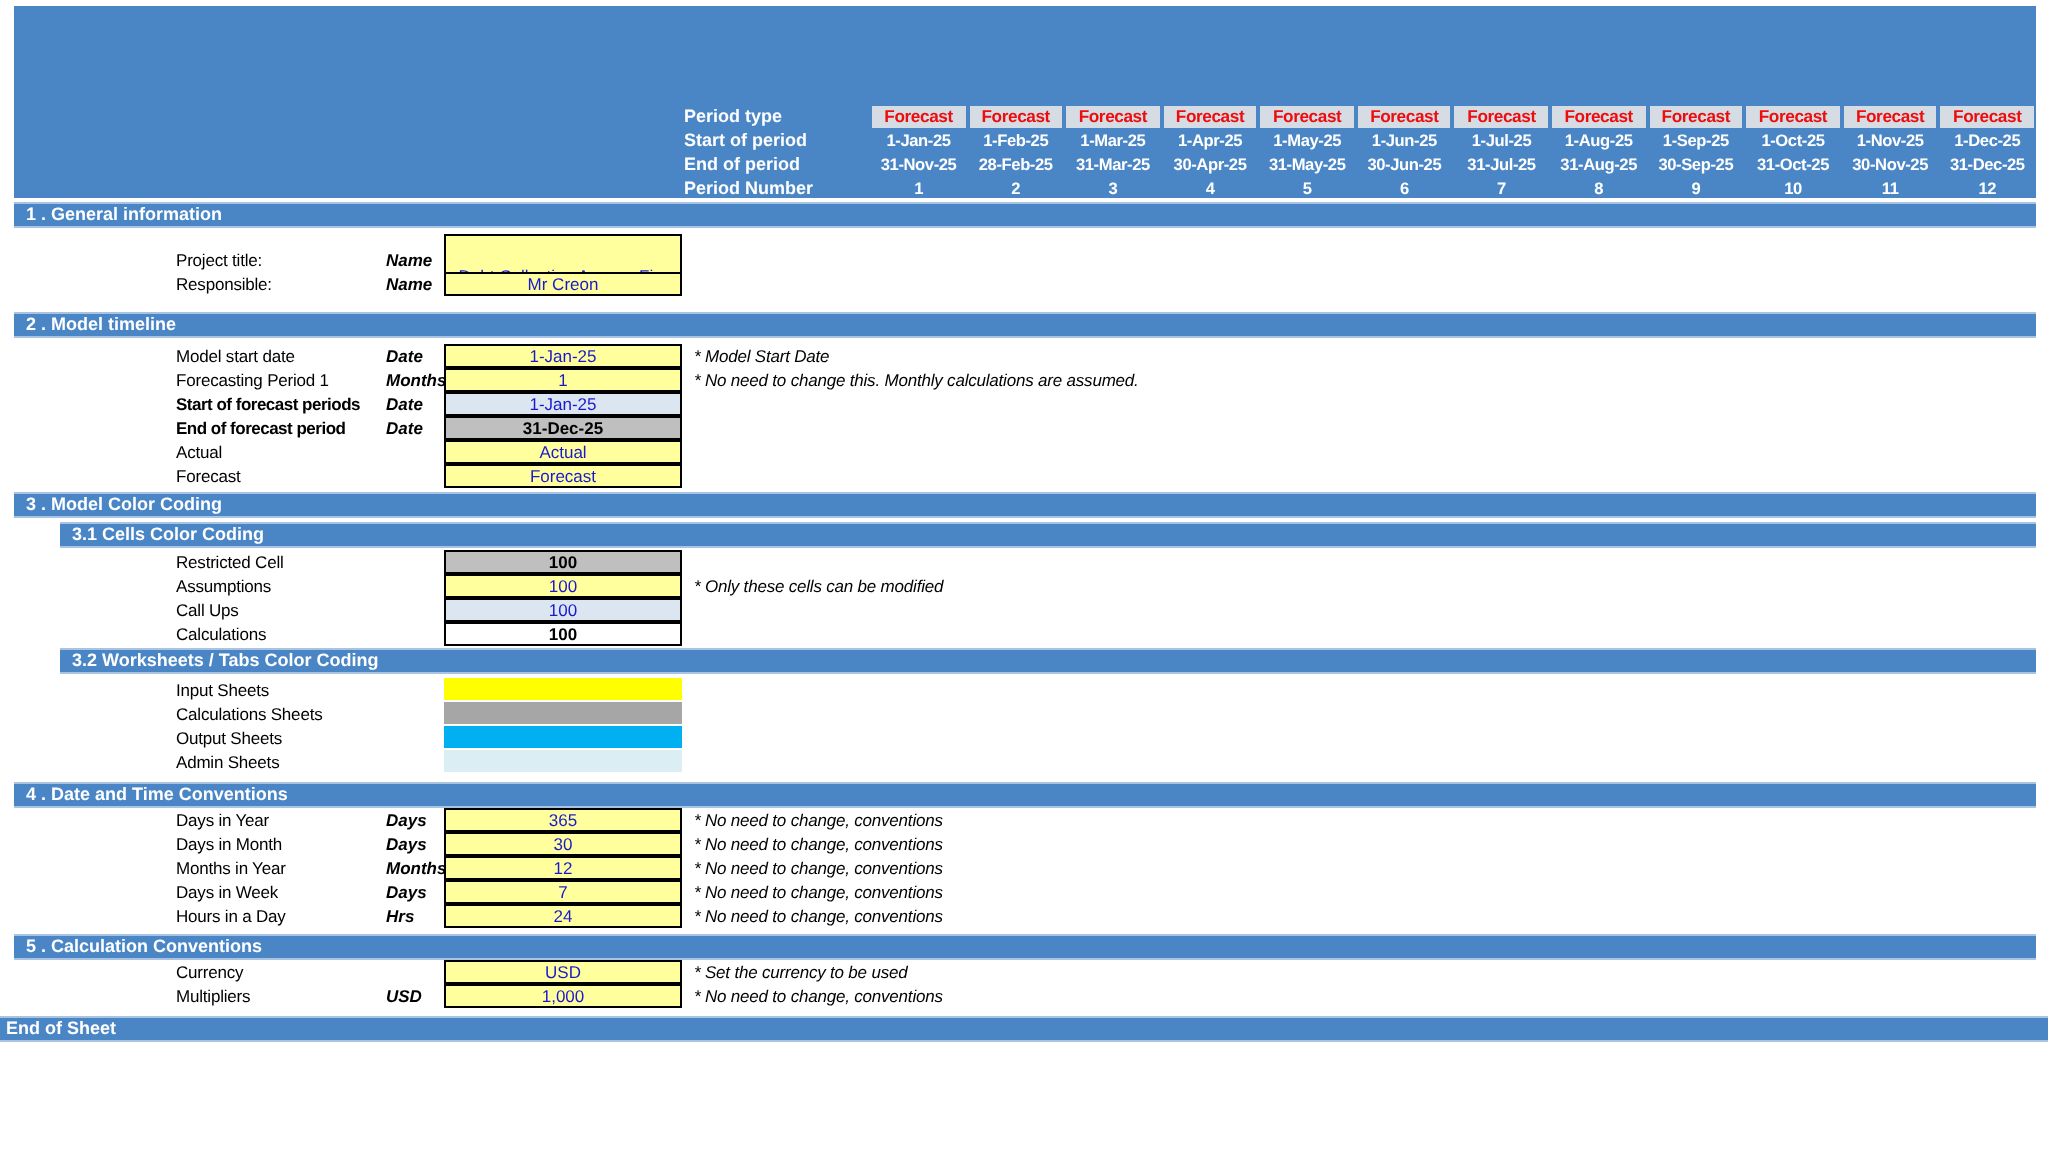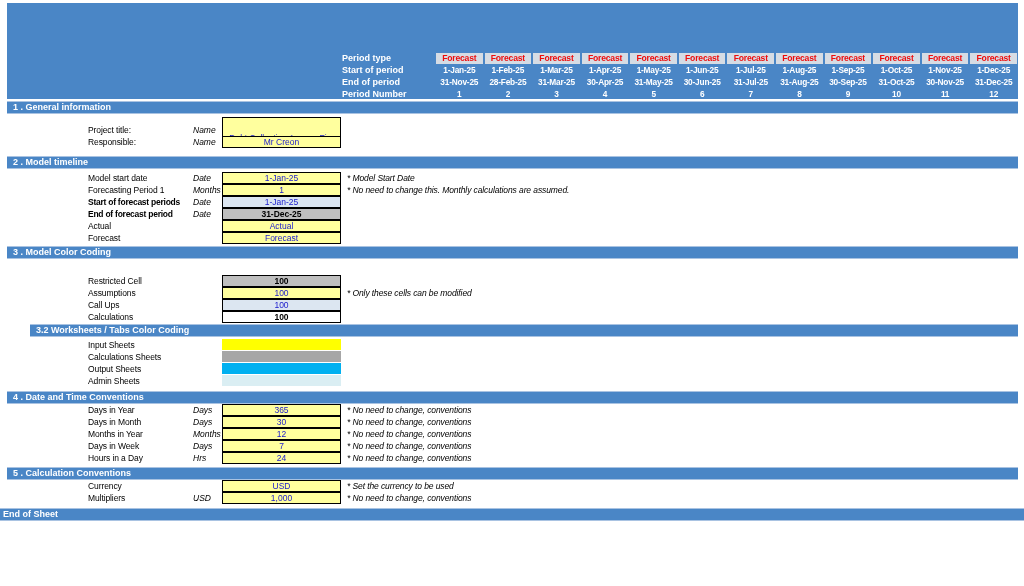--- a/index.html
+++ b/index.html
@@ -25,21 +25,21 @@
         color:#ffffff;font-weight:bold;font-size:9px;padding-left:6px;white-space:nowrap;box-sizing:content-box;}
   .bar{left:7px;right:6px;}
   .subbar{left:30px;right:6px;}
   .endbar{left:0;right:0;padding-left:3px;}
 
   
   .row{position:absolute;left:0;right:0;height:12px;font-size:8.5px;}
   .lbl{position:absolute;left:88px;top:1px;white-space:nowrap;letter-spacing:-0.1px;}
   .lbl.b{font-weight:bold;letter-spacing:-0.25px;}
   .unit{position:absolute;left:193px;top:1px;font-style:italic;white-space:nowrap;}
-  .unit.b{font-weight:normal;}
+  .unit.b{font-weight:bold;}
   .cell{position:absolute;left:222px;width:119px;height:12px;box-sizing:border-box;border:1px solid #000;
         text-align:center;font-size:8.5px;line-height:10px;overflow:hidden;}
   .c-yellow{background:#ffff9e;color:#1a1acc;}
   .c-lblue{background:#dce6f1;color:#1a1acc;}
   .c-gray{background:#bfbfbf;color:#000;font-weight:bold;}
   .c-white{background:#ffffff;color:#000;font-weight:bold;}
   .note{position:absolute;left:347px;top:1px;font-style:italic;white-space:nowrap;letter-spacing:-0.1px;}
   .cell.tall{height:21px;line-height:9.5px;padding-top:16px;}
   .swatch{position:absolute;left:222px;width:119px;height:11px;border:none;}
 </style>
@@ -204,20 +204,21 @@
   <div class="row" style="top:220px">
     <span class="lbl">Actual</span>
     <span class="cell c-yellow">Actual</span>
   </div>
   <div class="row" style="top:232px">
     <span class="lbl">Forecast</span>
     <span class="cell c-yellow">Forecast</span>
   </div>
 
   <div class="bar" style="top:246px">3 .  Model Color Coding</div>
+  <div class="subbar" style="top:261px">3.1 Cells Color Coding</div>
   <div class="row" style="top:275px">
     <span class="lbl">Restricted Cell</span>
     <span class="cell c-gray">100</span>
   </div>
   <div class="row" style="top:287px">
     <span class="lbl">Assumptions</span>
     <span class="cell c-yellow">100</span>
     <span class="note">* Only these cells can be modified</span>
   </div>
   <div class="row" style="top:299px">

